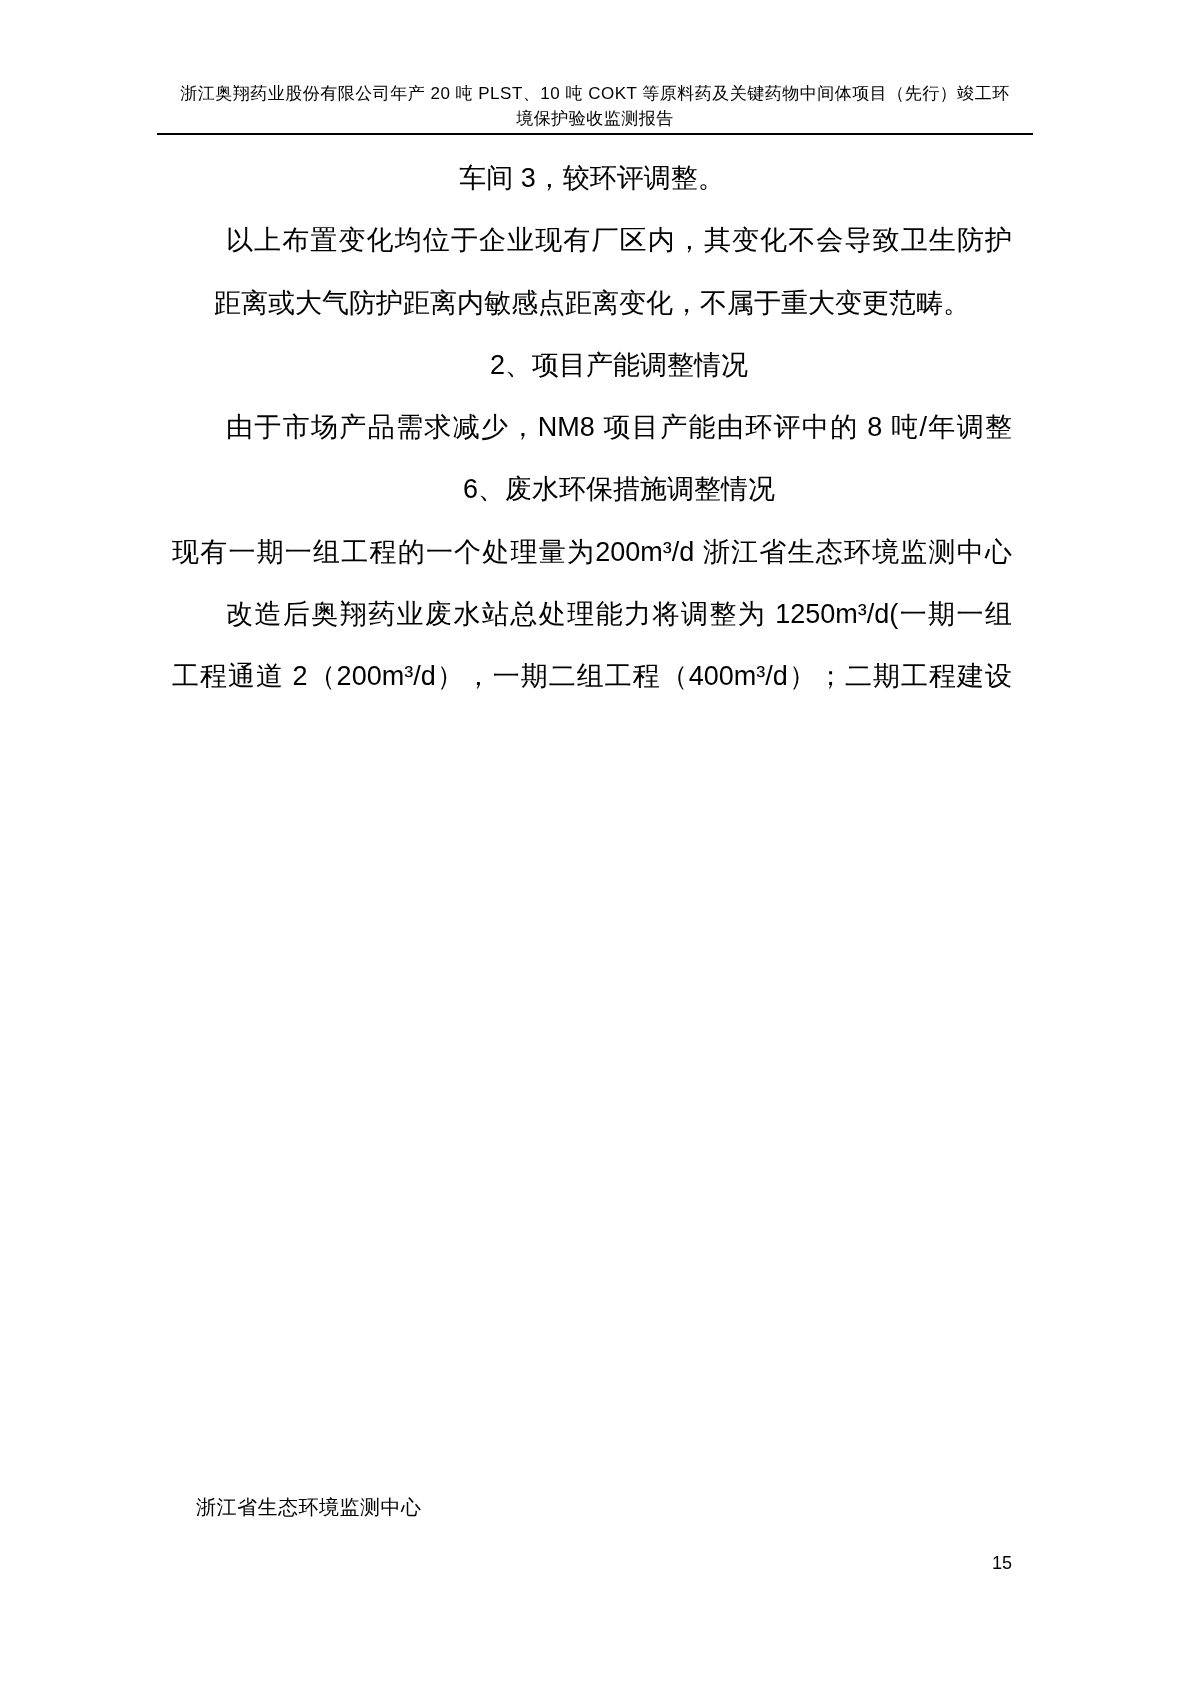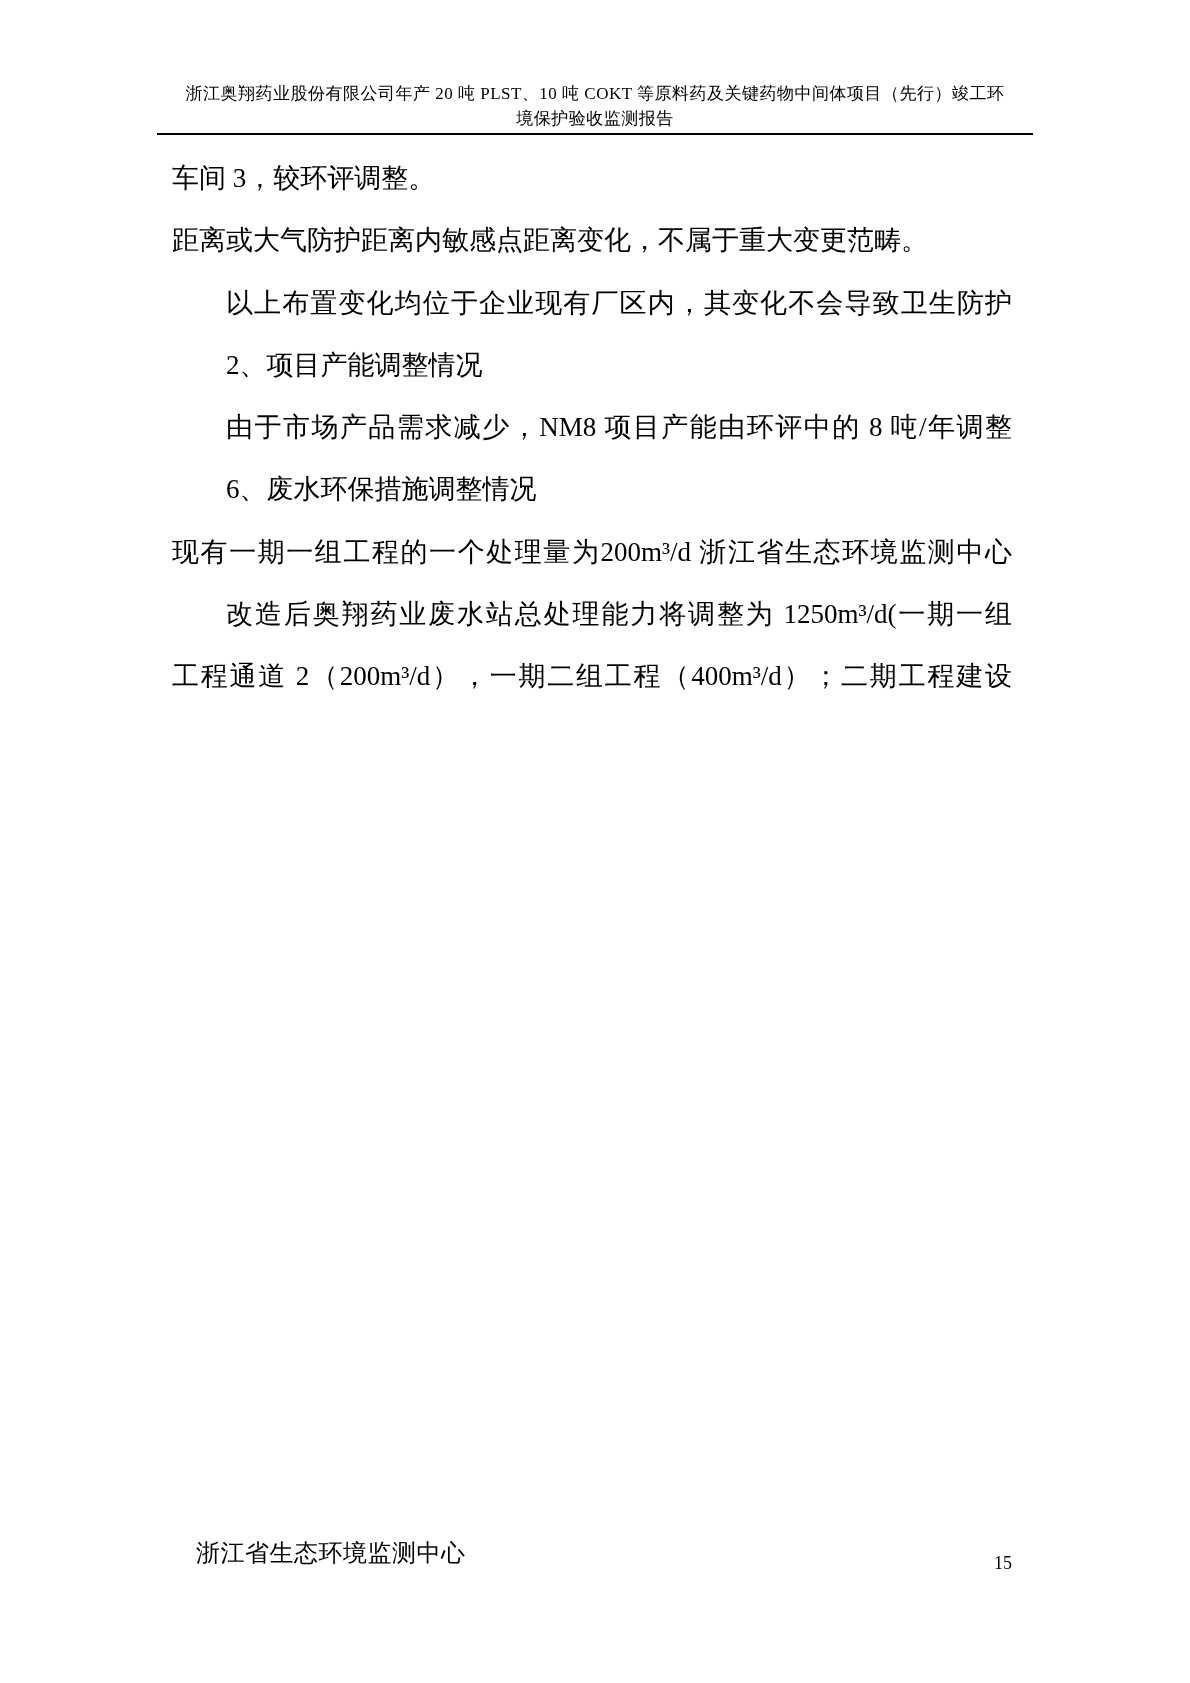--- a/index.html
+++ b/index.html
@@ -2,21 +2,21 @@
 <html lang="zh"><head>
 <meta charset="utf-8">
 <style>
   html, body { margin: 0; padding: 0; background: #ffffff; }
   .page {
     position: relative;
     width: 1190px;
     height: 1683px;
     background: #ffffff;
     color: #000000;
-    font-family: Liberation Serif, serif;
+    font-family: Liberation Sans, sans-serif;
     overflow: hidden;
   }
   
   .doc-header {
     position: absolute;
     top: 81px;
     left: 157px;
     width: 876px;
     text-align: center;
     font-size: 17px;
@@ -35,33 +35,33 @@
   .doc-body {
     position: absolute;
     top: 147px;
     left: 172px;
     width: 840px;
     font-size: 27px;
   }
   .ln {
     line-height: 62.3px;
     white-space: nowrap;
-    text-align: left;
+    text-align: center;
   }
   .ind { text-indent: 2em; }
   .jfy {
     text-align: justify;
     text-align-last: justify;
   }
   
   .footer-org {
     position: absolute;
     left: 196px;
-    top: 1539px;
-    font-size: 24px;
+    top: 1493px;
+    font-size: 20px;
     line-height: 28px;
     letter-spacing: 0.5px;
   }
   .footer-page {
     position: absolute;
     left: 172px;
     top: 1549px;
     width: 840px;
     text-align: right;
     font-size: 18px;
@@ -75,22 +75,22 @@
 
   <div class="doc-header">
     <div>浙江奥翔药业股份有限公司年产 20 吨 PLST、10 吨 COKT 等原料药及关键药物中间体项目（先行）竣工环</div>
     <div>境保护验收监测报告</div>
   </div>
 
   <div class="header-rule"></div>
 
   <div class="doc-body">
     <div class="ln">车间 3，较环评调整。</div>
+    <div class="ln ind jfy">以上布置变化均位于企业现有厂区内，其变化不会导致卫生防护</div>
     <div class="ln">距离或大气防护距离内敏感点距离变化，不属于重大变更范畴。</div>
-    <div class="ln ind jfy">以上布置变化均位于企业现有厂区内，其变化不会导致卫生防护</div>
     <div class="ln ind">2、项目产能调整情况</div>
     <div class="ln ind jfy">由于市场产品需求减少，NM8 项目产能由环评中的 8 吨/年调整</div>
     <div class="ln ind">6、废水环保措施调整情况</div>
     <div class="ln jfy">现有一期一组工程的一个处理量为200m³/d 浙江省生态环境监测中心</div>
     <div class="ln ind jfy">改造后奥翔药业废水站总处理能力将调整为 1250m³/d(一期一组</div>
     <div class="ln jfy">工程通道 2（200m³/d），一期二组工程（400m³/d）；二期工程建设</div>
   </div>
 
   <div class="footer-org">浙江省生态环境监测中心</div>
   <div class="footer-page">15</div>

